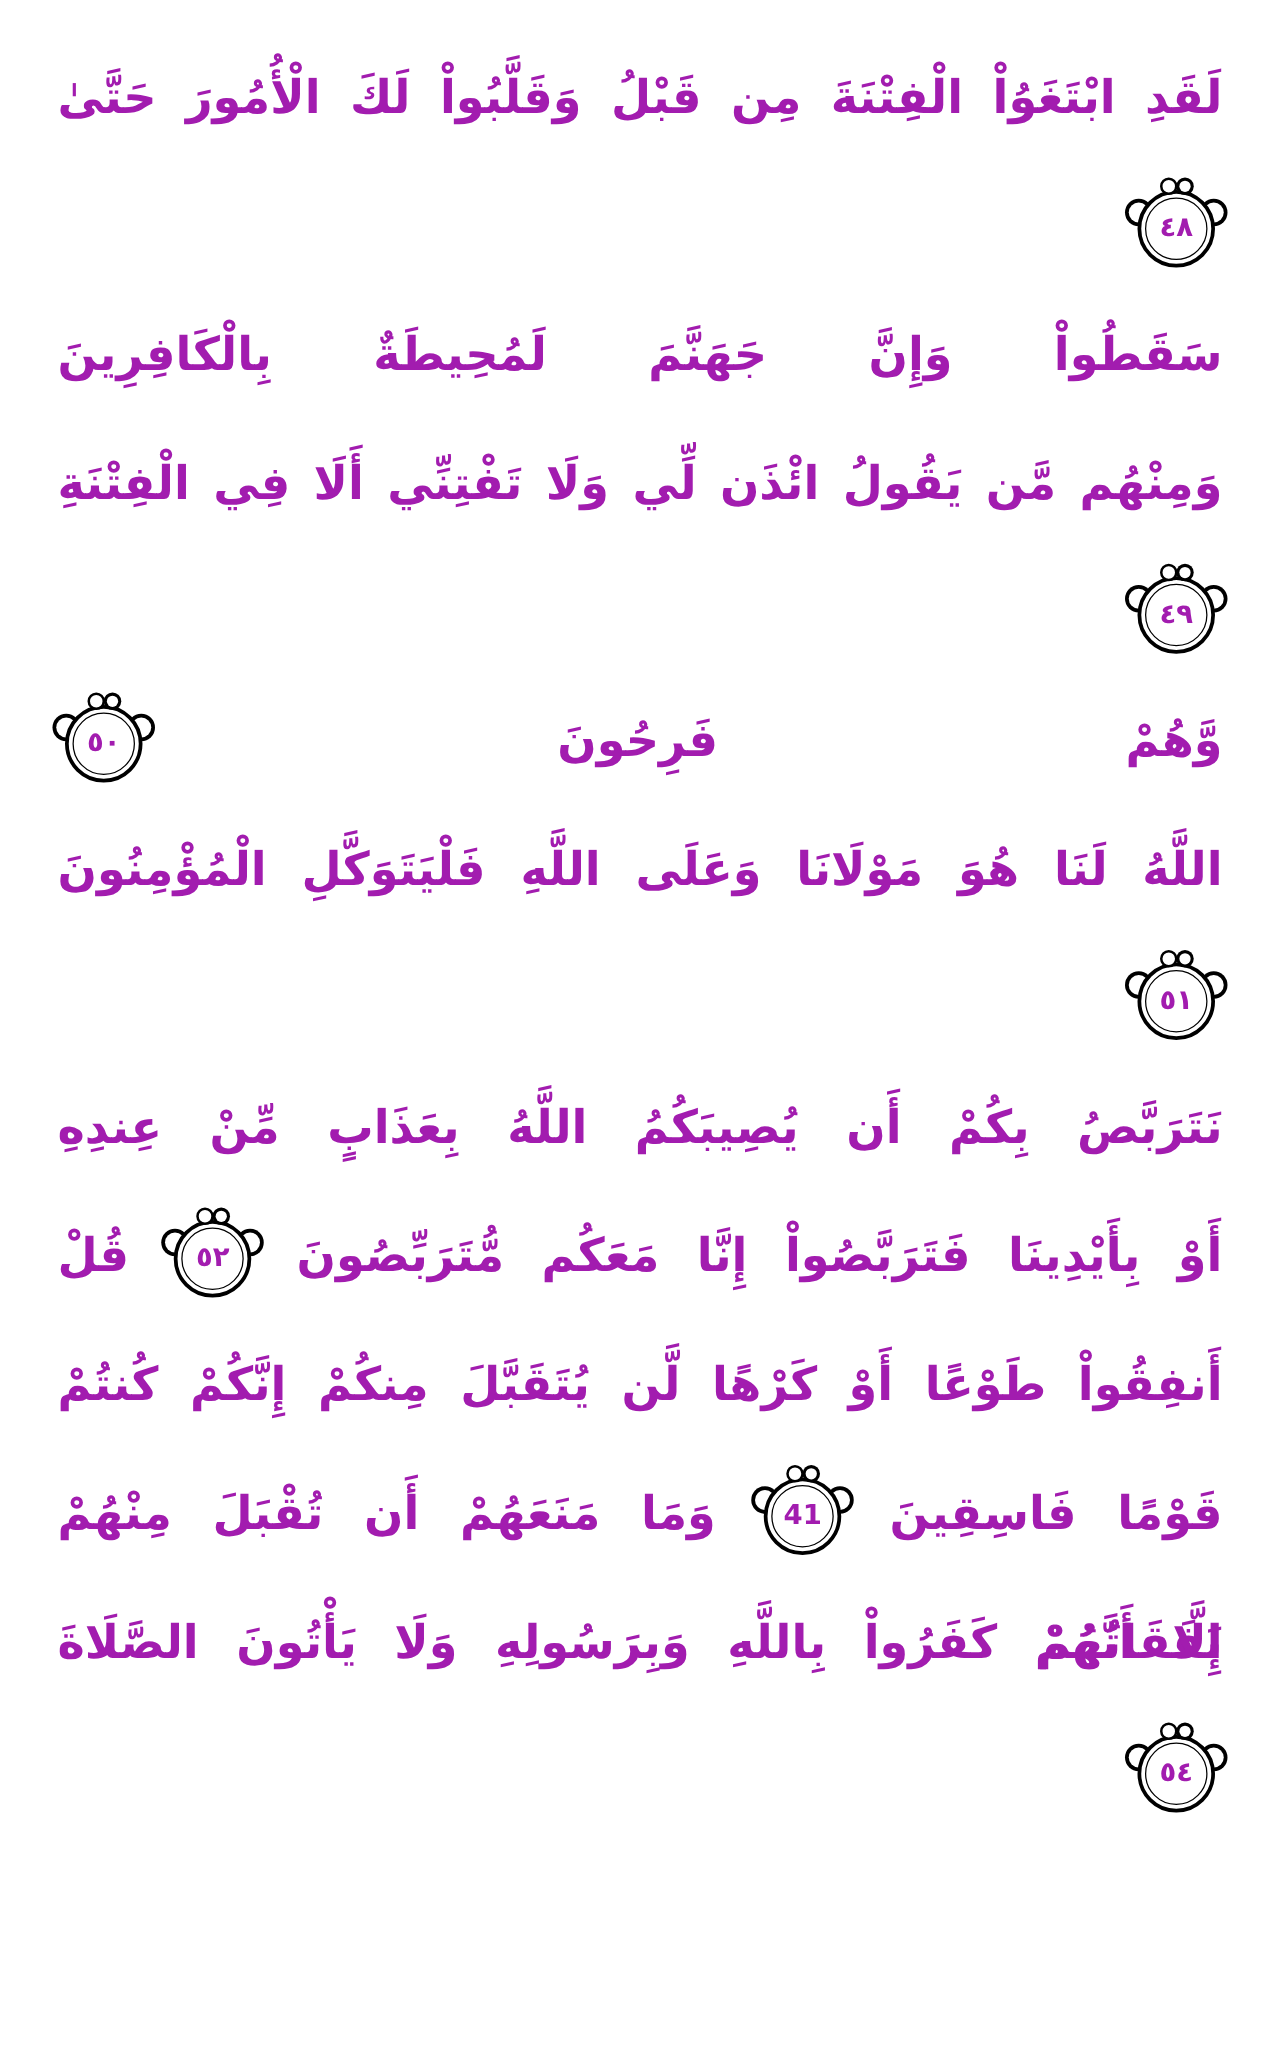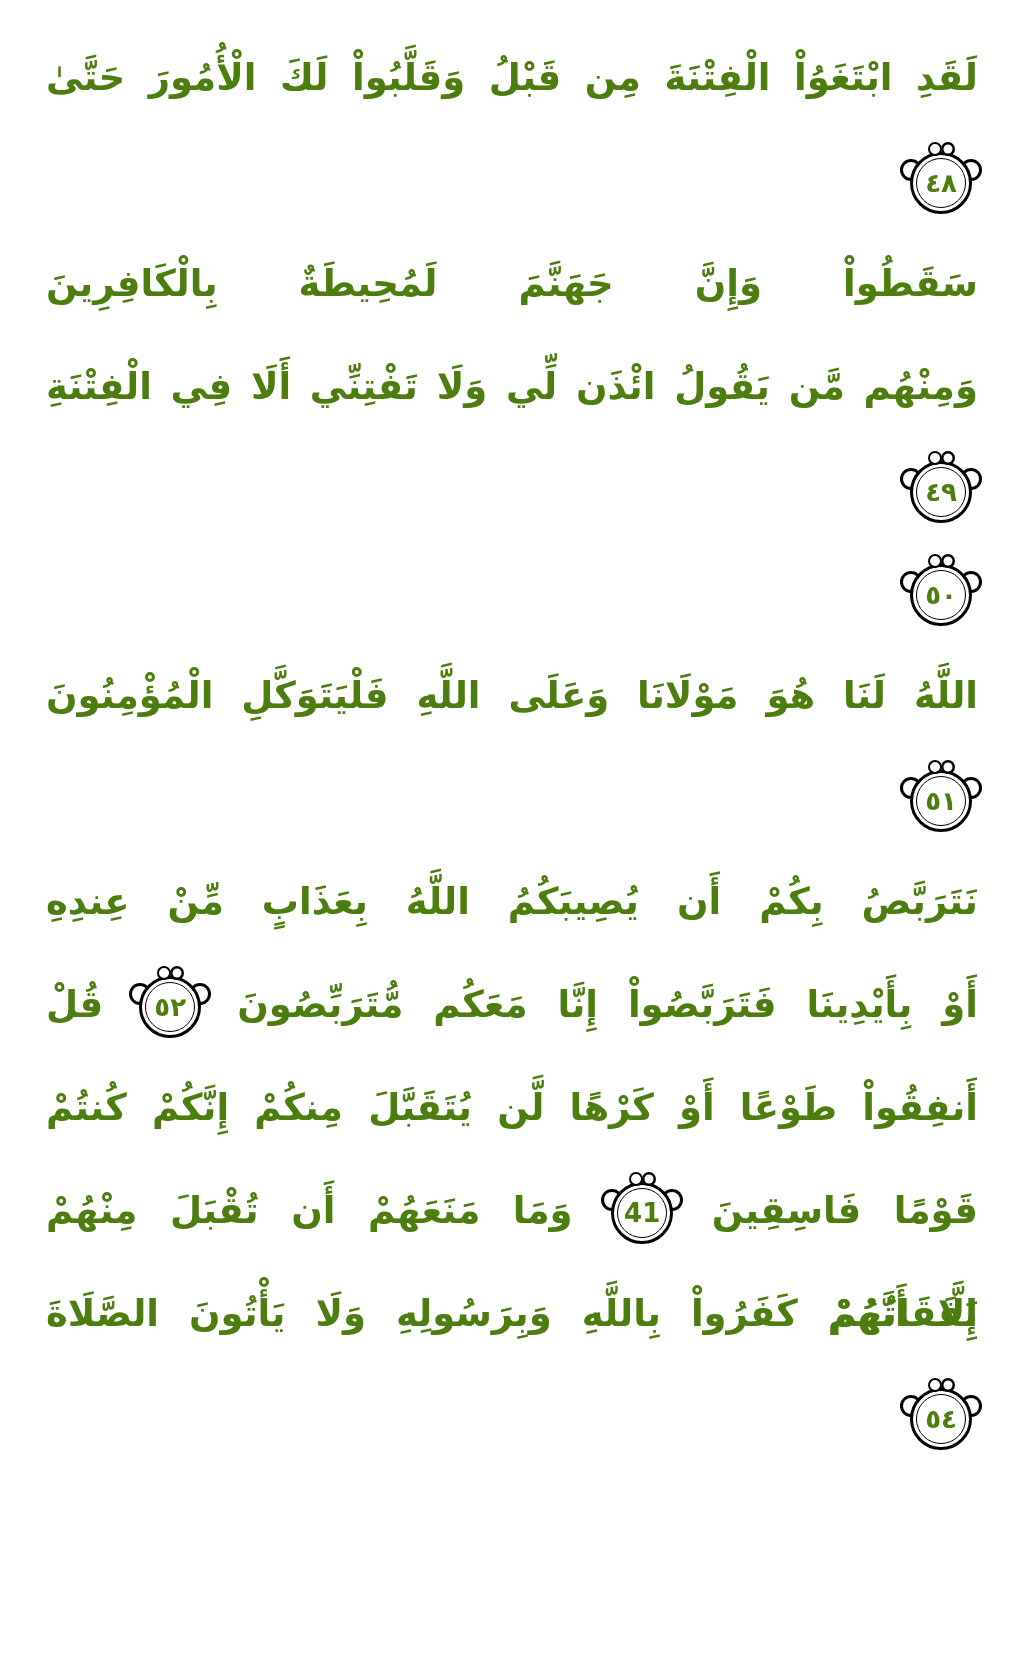--- a/index.html
+++ b/index.html
@@ -11,21 +11,21 @@
     position: relative;
     width: 1024px;
     height: 1656px;
     background: #ffffff;
     overflow: hidden;
     box-sizing: border-box;
     padding: 26px 46px 0 46px;
   }
   .text-block {
     direction: rtl;
-    color: #4d7c0f;
+    color: #a21caf;
     font-family: "DejaVu Sans", sans-serif;
     font-weight: bold;
   }
   .line {
     height: 103px;
     line-height: 103px;
     font-size: 37px;
     text-align: justify;
     text-align-last: justify;
     -moz-text-align-last: justify;
@@ -73,21 +73,21 @@
     width: 10px;
     height: 10px;
     background: #fff;
     border: 2.5px solid #000;
     border-radius: 50%;
     box-shadow:
       13px 0 0 -2.5px #ffffff,
       13px 0 0 0 #000000;
   }
   .ayah-num {
-    font-size: 26px;
+    font-size: 22px;
     font-weight: bold;
     line-height: 1;
     position: relative;
     z-index: 1;
     font-family: "DejaVu Sans", sans-serif;
   }
 </style>
 </head>
 <body>
 
@@ -95,21 +95,21 @@
   <div class="text-block">
       <div class="line"><span class="txt">لَقَدِ ابْتَغَوُاْ الْفِتْنَةَ مِن قَبْلُ وَقَلَّبُواْ لَكَ الْأُمُورَ حَتَّىٰ</span> </div>
       <div class="line"> <span class="ayah">
           <span class="ayah-num">٤٨</span>
         </span> </div>
       <div class="line"><span class="txt">سَقَطُواْ وَإِنَّ جَهَنَّمَ لَمُحِيطَةٌ بِالْكَافِرِينَ</span> </div>
       <div class="line"><span class="txt">وَمِنْهُم مَّن يَقُولُ ائْذَن لِّي وَلَا تَفْتِنِّي أَلَا فِي الْفِتْنَةِ</span> </div>
       <div class="line"><span class="ayah">
           <span class="ayah-num">٤٩</span>
         </span>  </div>
-      <div class="line"> <span class="ayah">
+      <div class="line"><span class="txt">وَّهُمْ فَرِحُونَ</span> <span class="ayah">
           <span class="ayah-num">٥٠</span>
         </span>  </div>
       <div class="line"><span class="txt">اللَّهُ لَنَا هُوَ مَوْلَانَا وَعَلَى اللَّهِ فَلْيَتَوَكَّلِ الْمُؤْمِنُونَ</span> </div>
       <div class="line"><span class="ayah">
           <span class="ayah-num">٥١</span>
         </span>  </div>
       <div class="line"><span class="txt">نَتَرَبَّصُ بِكُمْ أَن يُصِيبَكُمُ اللَّهُ بِعَذَابٍ مِّنْ عِندِهِ</span> </div>
       <div class="line"><span class="txt">أَوْ بِأَيْدِينَا فَتَرَبَّصُواْ إِنَّا مَعَكُم مُّتَرَبِّصُونَ</span> <span class="ayah">
           <span class="ayah-num">٥٢</span>
         </span> <span class="txt">قُلْ</span> </div>

